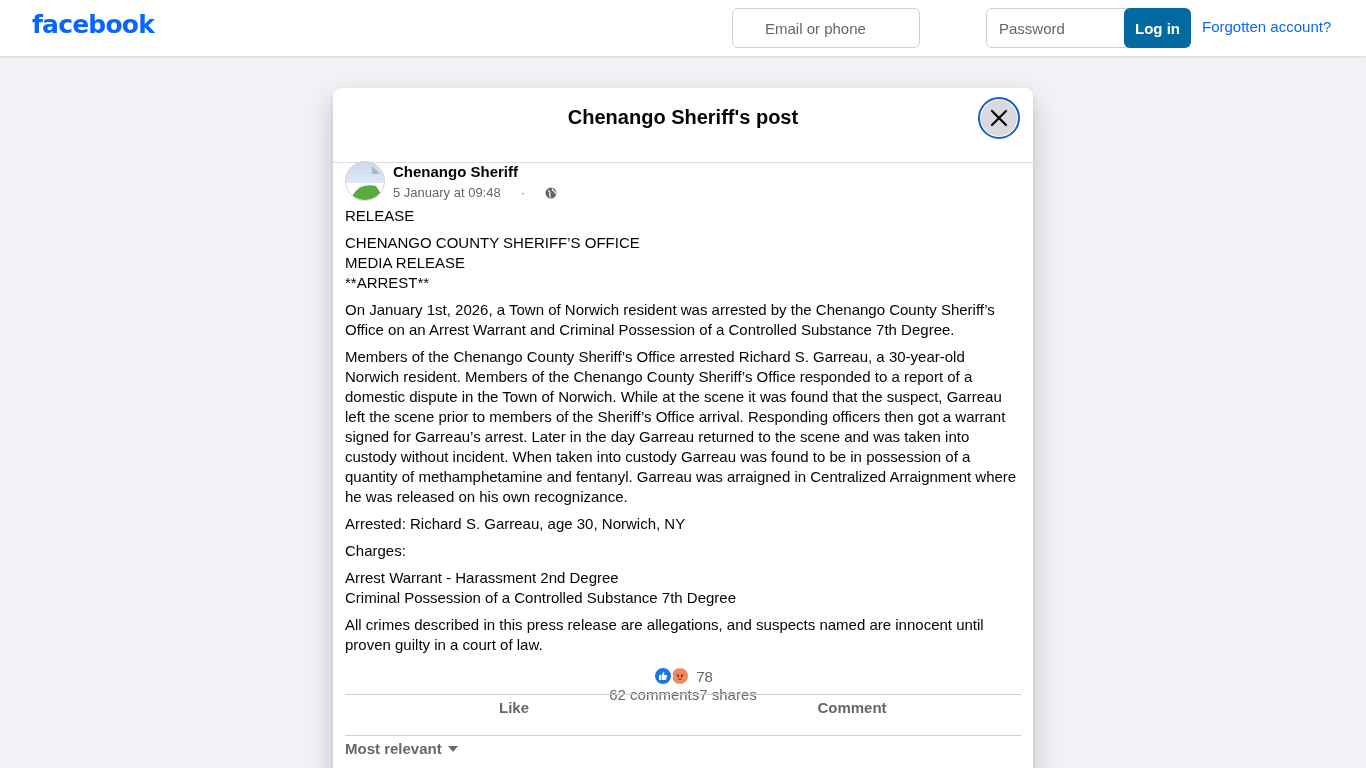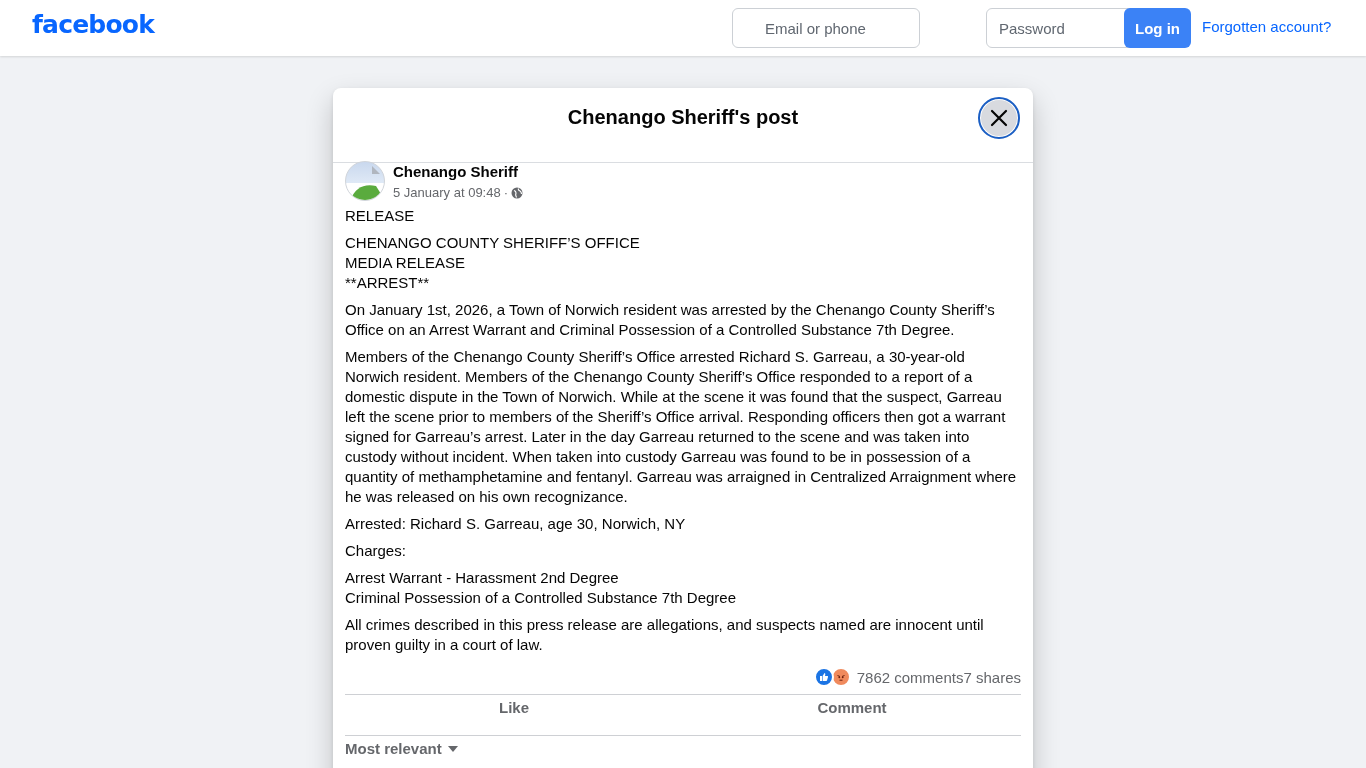--- a/index.html
+++ b/index.html
@@ -27,21 +27,21 @@
     border: 1px solid #ccd0d5; border-radius: 6px; background: #fff;
     padding: 0 12px; font-size: 15px; color: #606770;
     font-family: "Liberation Sans", sans-serif;
     outline: none;
   }
   .login-input::placeholder { color: #606770; }
   .email { left: 732px; padding-left: 32px; }
   .password { left: 954px; margin-left: 32px; }
   .login-btn {
     position: absolute; left: 1124px; top: 8px; height: 40px; width: 67px;
-    background: #3b82f6; border: none; border-radius: 6px; color: #fff;
+    background: #0369a1; border: none; border-radius: 6px; color: #fff;
     font-weight: bold; font-size: 15px;
     font-family: "Liberation Sans", sans-serif;
   }
   .forgot {
     position: absolute; left: 1202px; top: 18px;
     font-size: 15px; color: #0866ff; text-decoration: none;
   }
 
   .modal {
     position: absolute; left: 333px; top: 88px; width: 700px; height: 700px;
@@ -69,31 +69,31 @@
     border-radius: 50%; overflow: hidden;
     background: linear-gradient(180deg, #c9d8ee 0%, #dfe9f6 55%, #fff 56%);
     border: 1px solid #d0d4da;
   }
   .author {
     position: absolute; left: 48px; top: 2px; white-space: nowrap;
     font-weight: bold; font-size: 15px; color: #050505;
   }
   .meta {
     position: absolute; left: 48px; top: 24px; white-space: nowrap;
-    font-size: 13px; color: #65676b; display: flex; align-items: center; gap: 3px;
+    font-size: 13px; color: #65676b; display: flex; align-items: center; gap: 20px;
   }
   .post-body {
     position: absolute; left: 12px; top: 118px; width: 676px;
     font-size: 15px; line-height: 20px; color: #050505;
   }
   .post-body p { margin-bottom: 7px; }
   .stats {
     position: absolute; left: 12px; top: 578px; width: 676px; height: 22px;
-    display: flex; align-items: center; justify-content: flex-end;
-    font-size: 15px; color: #65676b;
+    display: flex; align-items: center; justify-content: space-between;
+    font-size: 15px; color: #65676b; flex-direction: column;
   }
   .reactions { display: flex; align-items: center; }
   .react-icon {
     width: 20px; height: 20px; border-radius: 50%;
     display: inline-flex; align-items: center; justify-content: center;
     border: 2px solid #fff;
   }
   .react-like { background: #1b74e4; z-index: 2; position: relative; }
   .react-angry { background: #f08a5d; margin-left: -3px; }
   .react-count { margin-left: 6px; }

